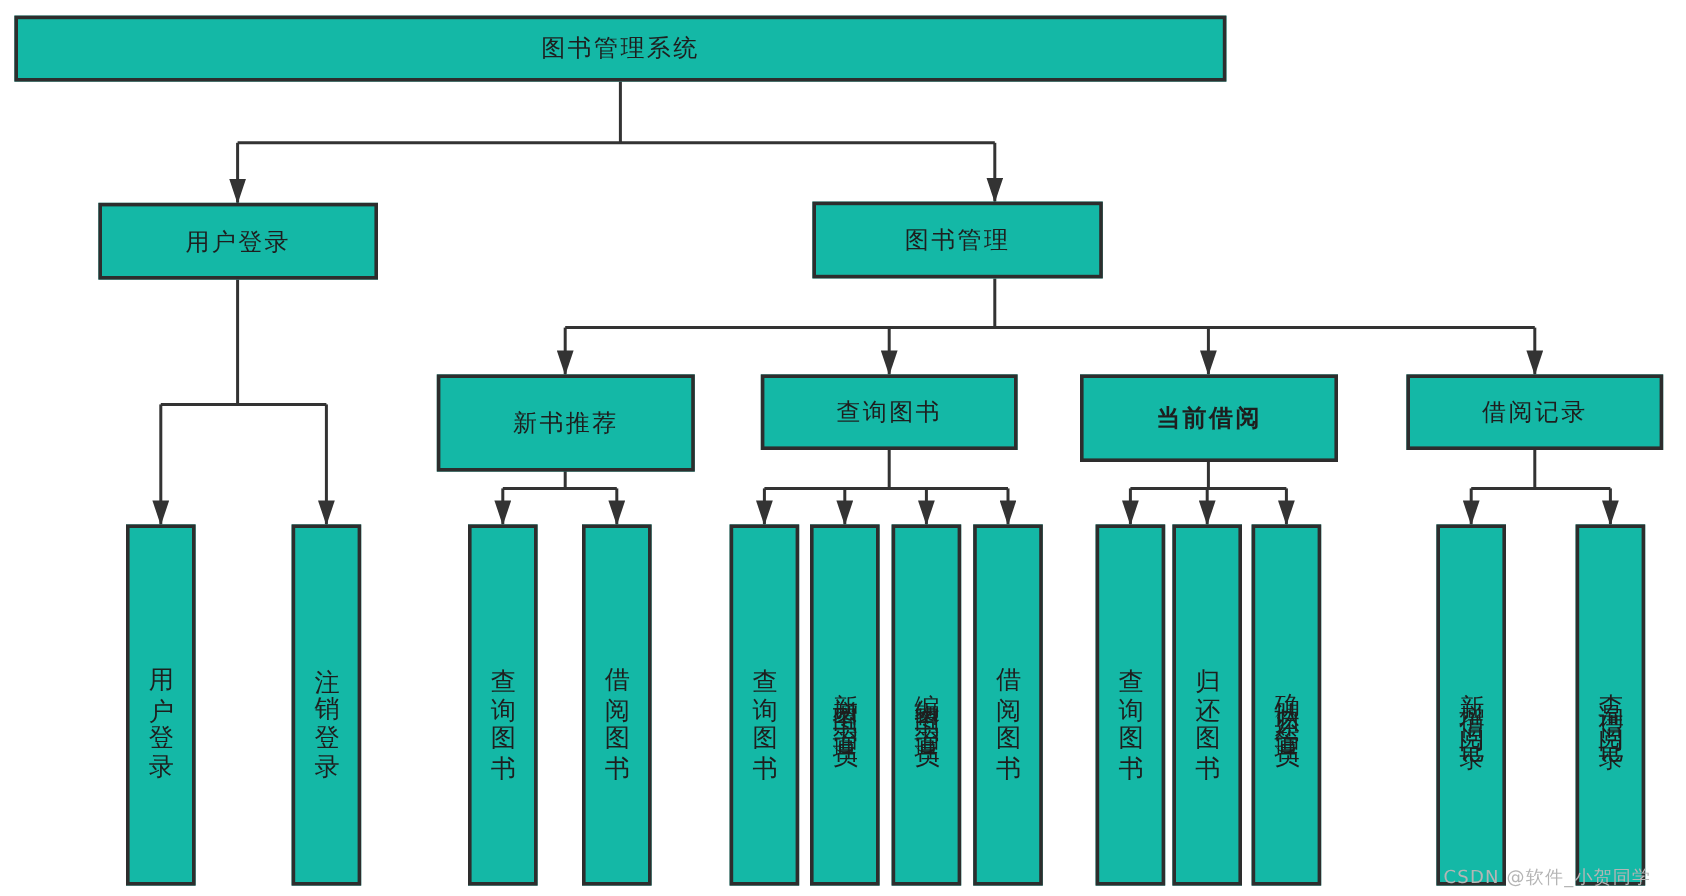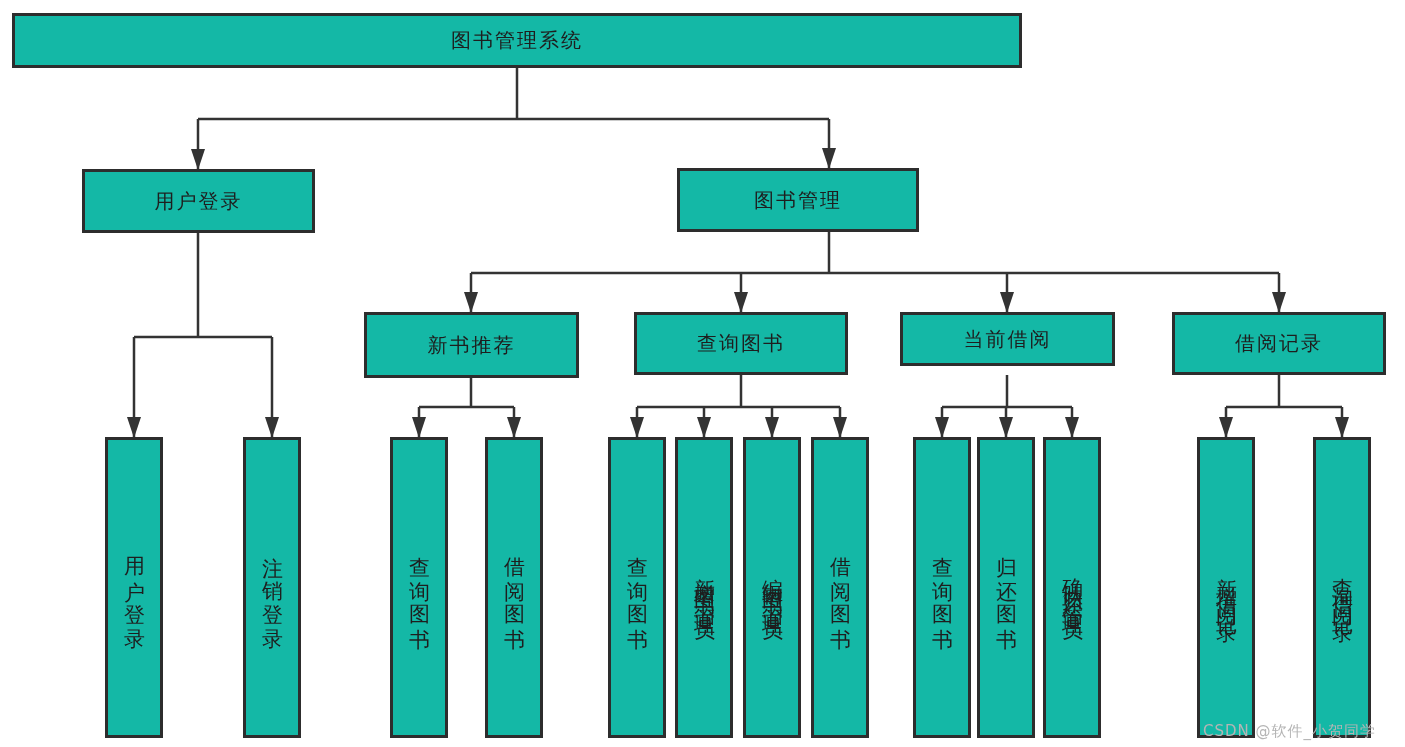--- a/index.html
+++ b/index.html
@@ -85,23 +85,23 @@
       <path d="M1226 407 V437" marker-end="url(#arrow)"></path>
       <path d="M1342 407 V437" marker-end="url(#arrow)"></path>
     </g>
   </svg>
 
   <div class="node hlabel" style="left:12px;top:13px;width:1010px;height:55px;">图书管理系统</div>
 
   <div class="node hlabel" style="left:82px;top:169px;width:233px;height:64px;">用户登录</div>
   <div class="node hlabel" style="left:677px;top:168px;width:242px;height:64px;">图书管理</div>
 
-  <div class="node hlabel" style="left:364px;top:312px;width:215px;height:66px;">新书推荐</div>
+  <div class="node hlabel" style="left:364px;top:312px;width:215px;height:81px;">新书推荐</div>
   <div class="node hlabel" style="left:634px;top:312px;width:214px;height:63px;">查询图书</div>
-  <div class="node hlabel" style="left:900px;top:312px;width:215px;height:54px;">当前借阅</div>
+  <div class="node hlabel" style="left:900px;top:312px;width:215px;height:73px;font-weight:bold;">当前借阅</div>
   <div class="node hlabel" style="left:1172px;top:312px;width:214px;height:63px;">借阅记录</div>
 
   <div class="node leaf" style="left: 105px; top: 437px; width: 58px; height: 301px; letter-spacing: 24px;">用户登录</div>
   <div class="node leaf" style="left: 243px; top: 437px; width: 58px; height: 301px; letter-spacing: 24px;">注销登录</div>
 
   <div class="node leaf" style="left: 390px; top: 437px; width: 58px; height: 301px; letter-spacing: 24px;">查询图书</div>
   <div class="node leaf" style="left: 485px; top: 437px; width: 58px; height: 301px; letter-spacing: 24px;">借阅图书</div>
 
   <div class="node leaf" style="left: 608px; top: 437px; width: 58px; height: 301px; letter-spacing: 24px;">查询图书</div>
   <div class="node leaf" style="left: 675px; top: 437px; width: 58px; height: 301px; letter-spacing: 6px;">新增图书（管理员）</div>

